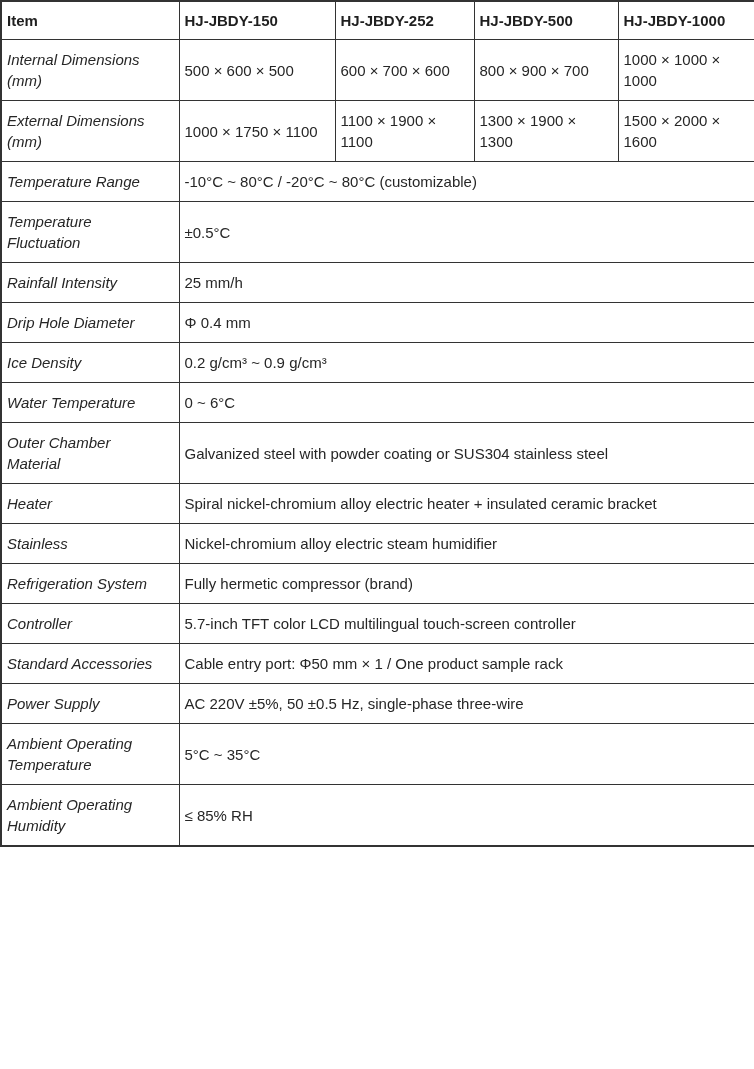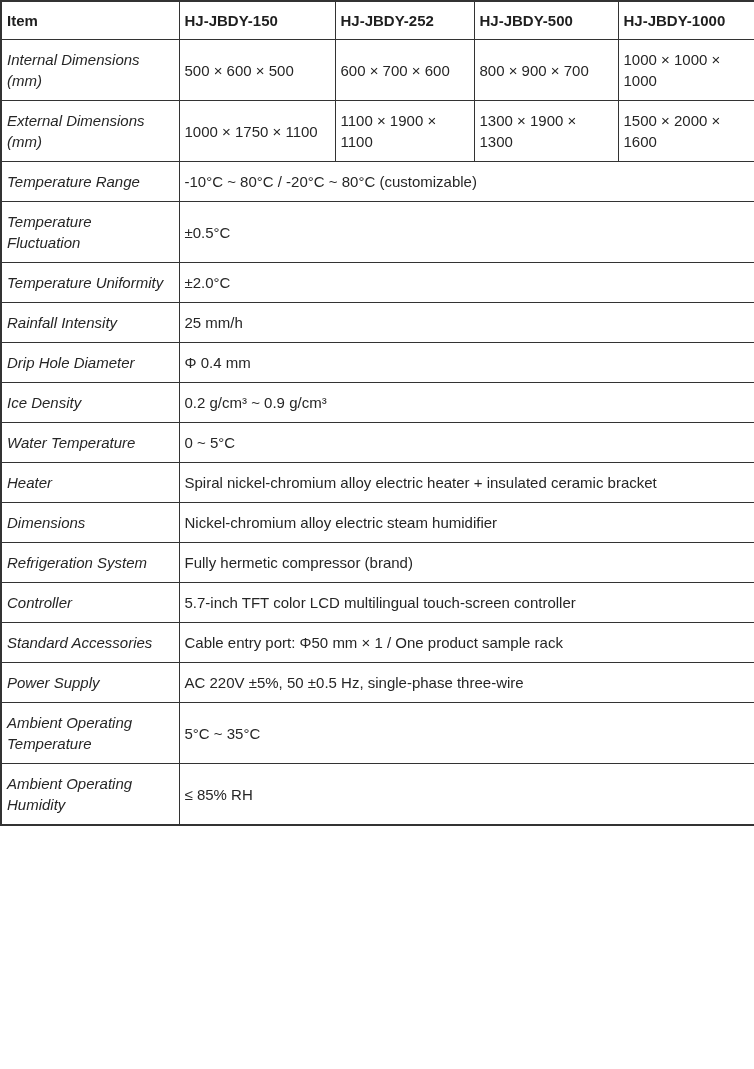--- a/index.html
+++ b/index.html
@@ -93,45 +93,45 @@
         </tr>
         <tr>
           <td class="label">Temperature Range</td>
           <td class="value" colspan="4">-10°C ~ 80°C / -20°C ~ 80°C (customizable)</td>
         </tr>
         <tr>
           <td class="label">Temperature Fluctuation</td>
           <td class="value" colspan="4">±0.5°C</td>
         </tr>
         <tr>
-          <td class="label">Temperature Uniformity</td>
-          <td class="value" colspan="4">±2.0°C</td>
-        </tr>
-        <tr>
           <td class="label">Rainfall Intensity</td>
           <td class="value" colspan="4">25 mm/h</td>
         </tr>
         <tr>
           <td class="label">Drip Hole Diameter</td>
           <td class="value" colspan="4">Φ 0.4 mm</td>
         </tr>
         <tr>
           <td class="label">Ice Density</td>
           <td class="value" colspan="4">0.2 g/cm³ ~ 0.9 g/cm³</td>
         </tr>
         <tr>
           <td class="label">Water Temperature</td>
-          <td class="value" colspan="4">0 ~ 5°C</td>
+          <td class="value" colspan="4">0 ~ 6°C</td>
+        </tr>
+        <tr>
+          <td class="label">Outer Chamber Material</td>
+          <td class="value" colspan="4">Galvanized steel with powder coating or SUS304 stainless steel</td>
         </tr>
         <tr>
           <td class="label">Heater</td>
           <td class="value" colspan="4">Spiral nickel-chromium alloy electric heater + insulated ceramic bracket</td>
         </tr>
         <tr>
-          <td class="label">Dimensions</td>
+          <td class="label">Stainless</td>
           <td class="value" colspan="4">Nickel-chromium alloy electric steam humidifier</td>
         </tr>
         <tr>
           <td class="label">Refrigeration System</td>
           <td class="value" colspan="4">Fully hermetic compressor (brand)</td>
         </tr>
         <tr>
           <td class="label">Controller</td>
           <td class="value" colspan="4">5.7-inch TFT color LCD multilingual touch-screen controller</td>
         </tr>

